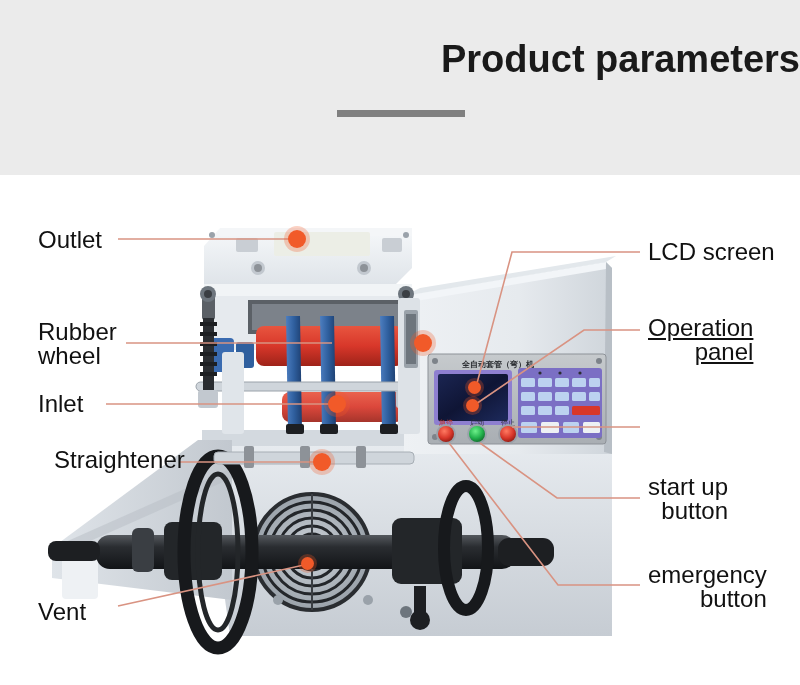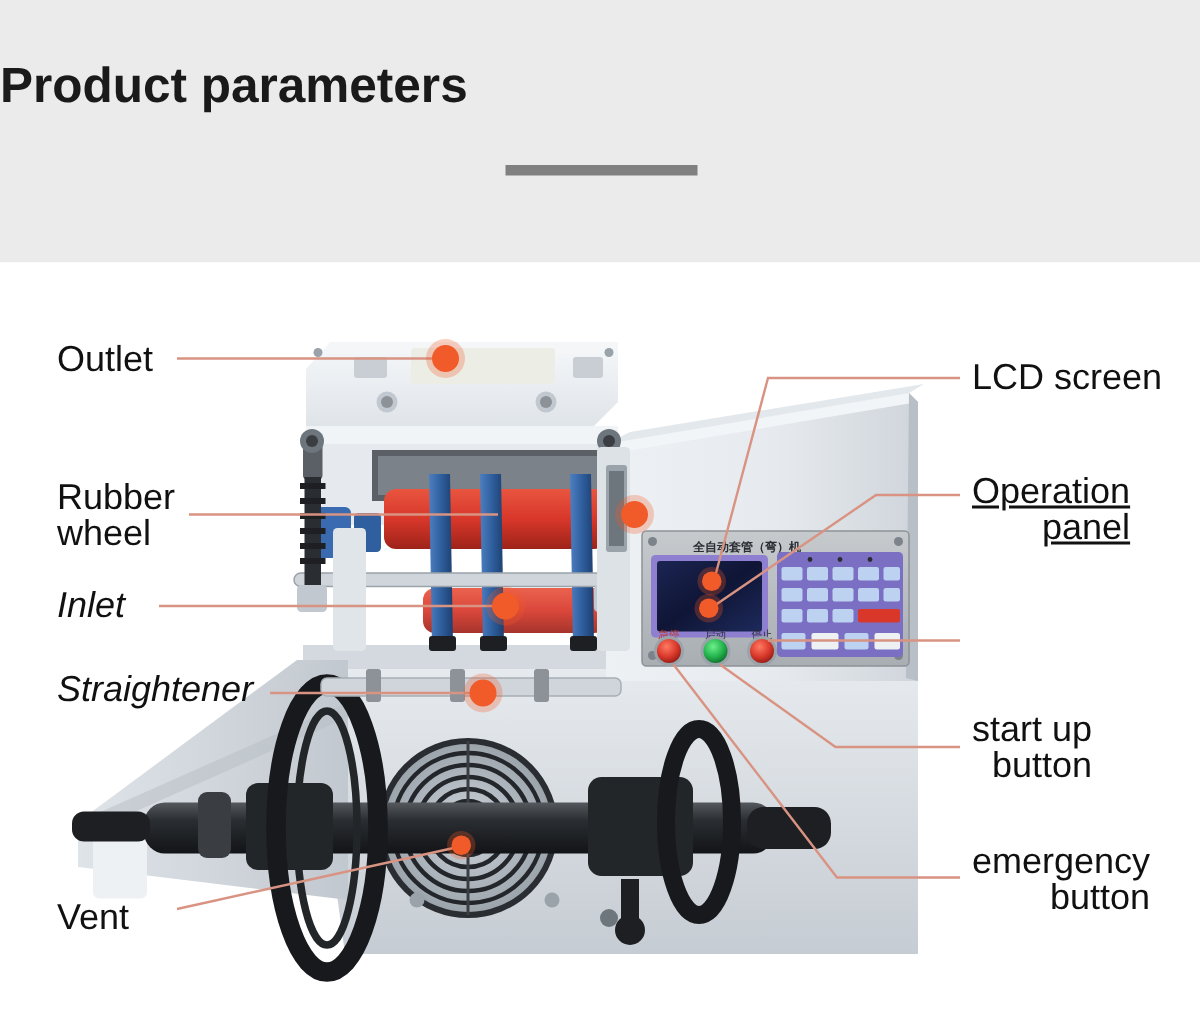--- a/index.html
+++ b/index.html
@@ -9,22 +9,22 @@
     overflow:hidden;position:relative;
   }
   .page{position:relative;width:800px;height:685px;}
 
   
   .header{
     position:absolute;left:0;top:0;width:800px;height:175px;
     background:#ebebeb;
   }
   .header-title{
-    position:absolute;left:0;top:38px;width:800px;text-align:left;
-    font-size:33px;font-weight:bold;color:#1a1a1a;letter-spacing:0px;
+    position:absolute;left:0;top:38px;width:800px;text-align:right;
+    font-size:38px;font-weight:bold;color:#1a1a1a;letter-spacing:0px;
   }
   .header-rule{
     position:absolute;left:337px;top:110px;width:128px;height:7px;
     background:#808080;
   }
 
   
   .stage{position:absolute;left:0;top:175px;width:800px;height:510px;background:#fff;}
 
   
@@ -342,23 +342,23 @@
     <div class="dot" style="left:313px;top:278px;"></div>
     <div class="dot sm" style="left:301px;top:382px;"></div>
     <div class="dot sm" style="left:468px;top:206px;"></div>
     <div class="dot sm" style="left:466px;top:224px;"></div>
 
     <div class="label" style="left:38px;top:53px;">Outlet</div>
 
     <div class="label" style="left:38px;top:145px;">Rubber
 wheel</div>
 
-    <div class="label" style="left:38px;top:217px;font-style:italic;">Inlet</div>
-
-    <div class="label" style="left:38px;top:273px;font-style:italic;">Straightener</div>
+    <div class="label" style="left:38px;top:217px;">Inlet</div>
+
+    <div class="label" style="left:54px;top:273px;">Straightener</div>
 
     <div class="label" style="left:38px;top:425px;">Vent</div>
 
     <div class="label r" style="left:648px;top:65px;">LCD screen</div>
 
     <div class="label r" style="left:648px;top:141px;text-decoration:underline;">Operation
 panel</div>
 
 
     <div class="label r" style="left:648px;top:300px;">start up

